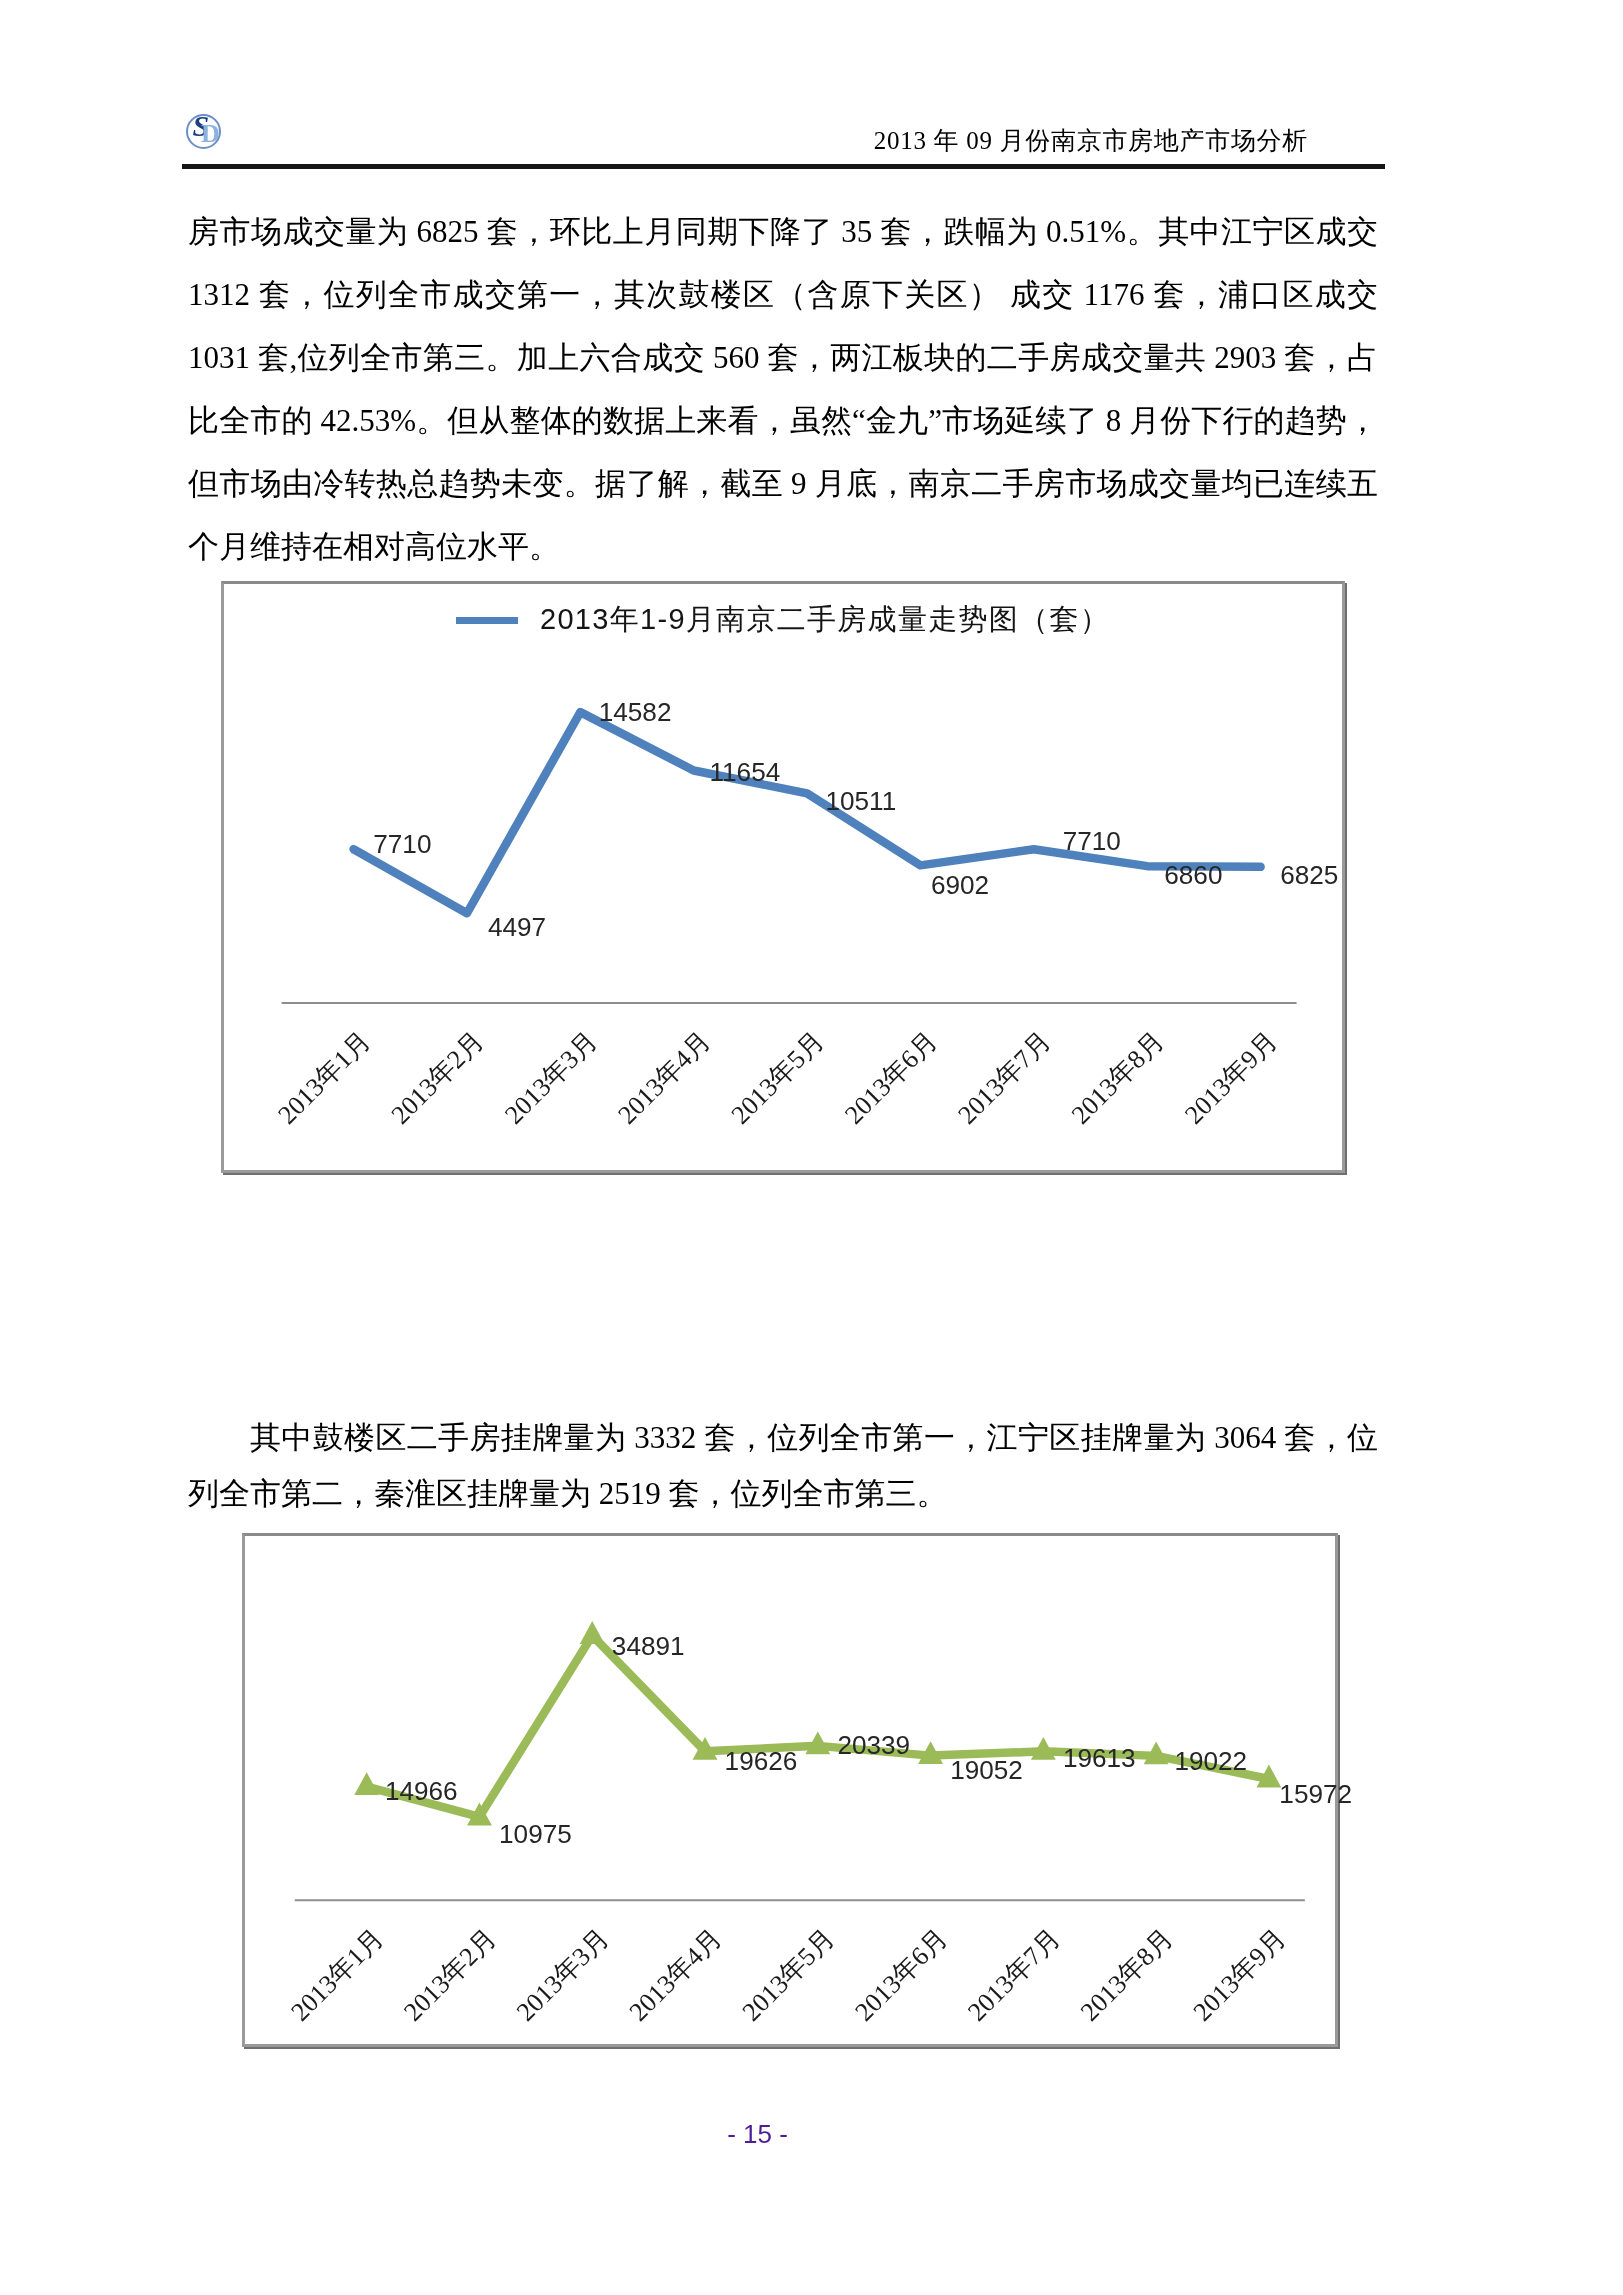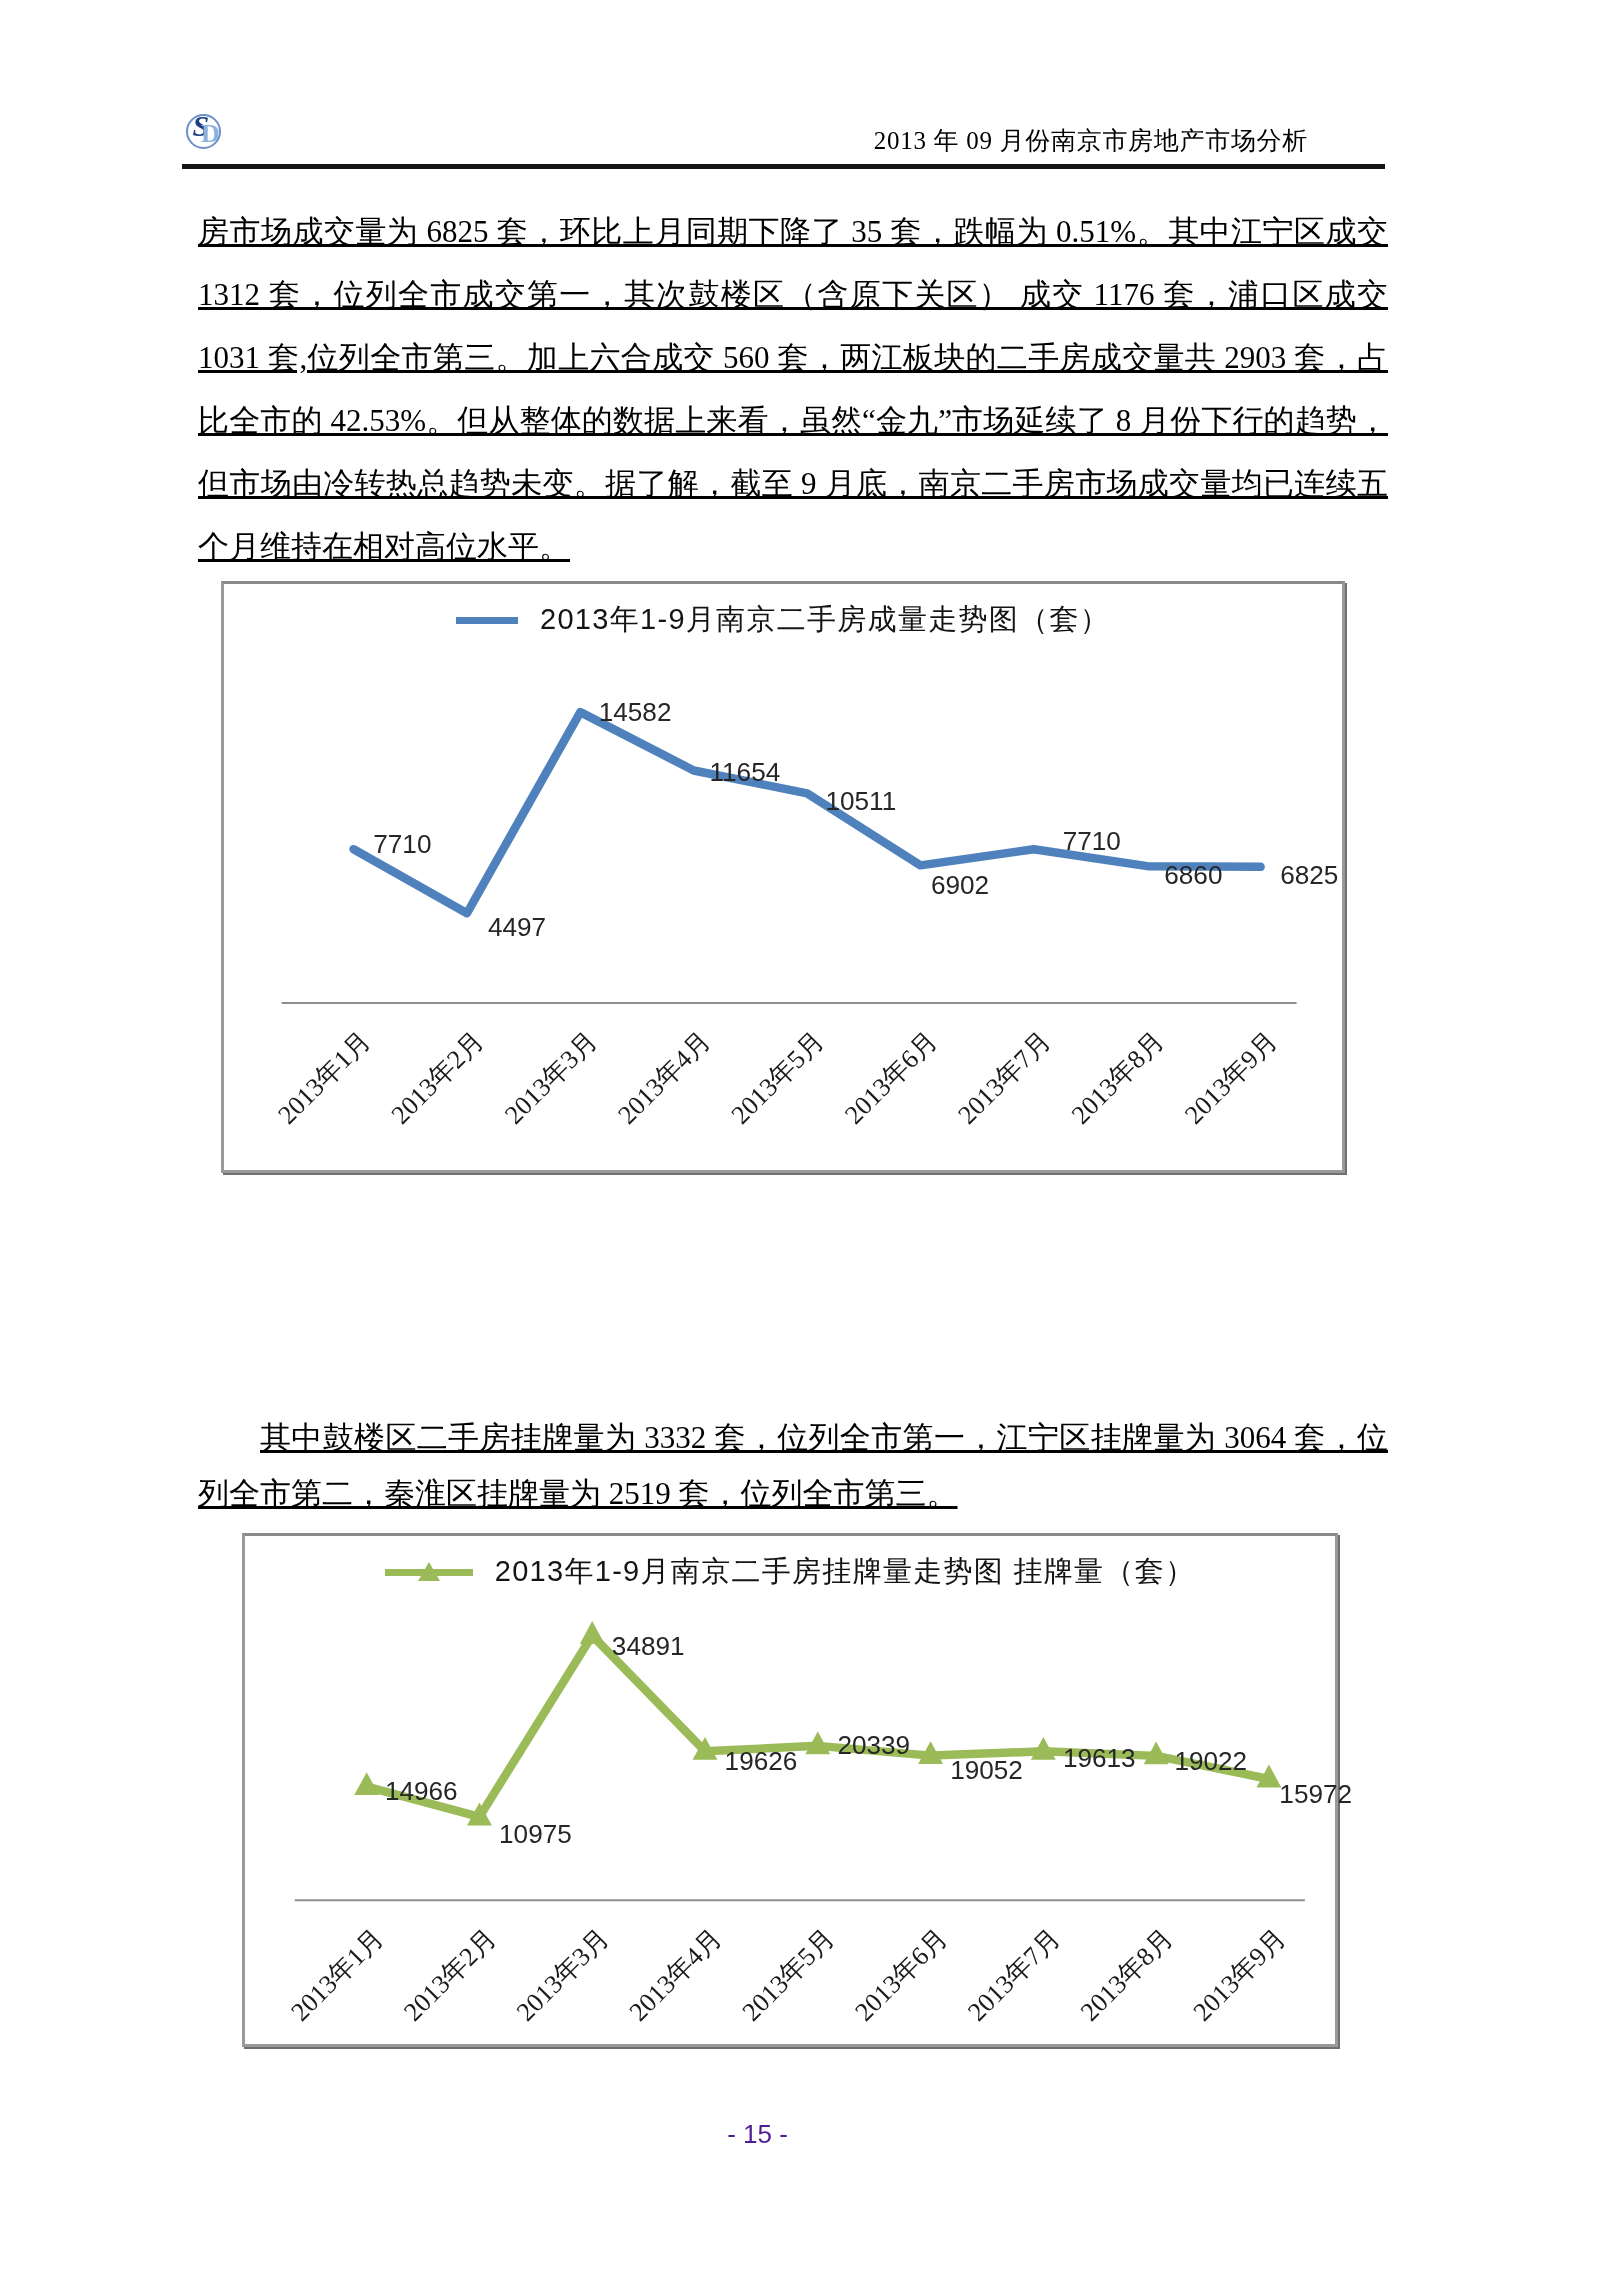--- a/index.html
+++ b/index.html
@@ -32,21 +32,21 @@
   .report-title {
     position:absolute; right:315px; top:124px;
     font-size:25px; letter-spacing:0.7px; white-space:nowrap;
   }
   .header-rule {
     position:absolute; left:182px; top:164px; width:1203px; height:4.6px;
     background:#161616;
   }
 
   
-  .para { position:absolute; left:198px; width:1190px; text-align:justify;text-decoration:underline; }
+  .para { position:absolute; left:188px; width:1190px; text-align:justify; }
   .para-1 { top:200px;  font-size:31px; line-height:63px; }
   .para-2 { top:1243px; font-size:31px; line-height:56px; text-indent:2em; }
   .para-3 { top:1410px; font-size:31px; line-height:56px; text-indent:2em; }
 
   
   .chart-frame {
     position:absolute; background:#ffffff;
     border:3.3px solid #9a9a9a; border-top-color:#8a8a8a;
     box-shadow:2px 2px 0 #6f6f6f;
   }
@@ -151,24 +151,18 @@
         <text x="903" y="617" class="xlabel" text-anchor="end" transform="rotate(-45 903 617)">2013年5月</text>
         <text x="1077.5" y="371.9" class="dlabel" fill="#262626">19052</text>
         <text x="1075.5" y="617" class="xlabel" text-anchor="end" transform="rotate(-45 1075.5 617)">2013年6月</text>
         <text x="1250.0" y="353.4" class="dlabel" fill="#262626">19613</text>
         <text x="1248" y="617" class="xlabel" text-anchor="end" transform="rotate(-45 1248 617)">2013年7月</text>
         <text x="1420.5" y="358.3" class="dlabel" fill="#262626">19022</text>
         <text x="1420.5" y="617" class="xlabel" text-anchor="end" transform="rotate(-45 1420.5 617)">2013年8月</text>
         <text x="1581.0" y="407.7" class="dlabel" fill="#262626">15972</text>
         <text x="1593" y="617" class="xlabel" text-anchor="end" transform="rotate(-45 1593 617)">2013年9月</text>
       </svg>
-    <div class="legend">
-      <span class="swatch swatch-2">
-        <span class="swatch-tri"></span>
-      </span>
-      <span class="legend-title">2013年1-9月南京二手房挂牌量走势图 挂牌量（套）</span>
-    </div>
   </div>
 
   <div class="footer">- 15 -</div>
 
 </div>
 
 
 </body></html>

